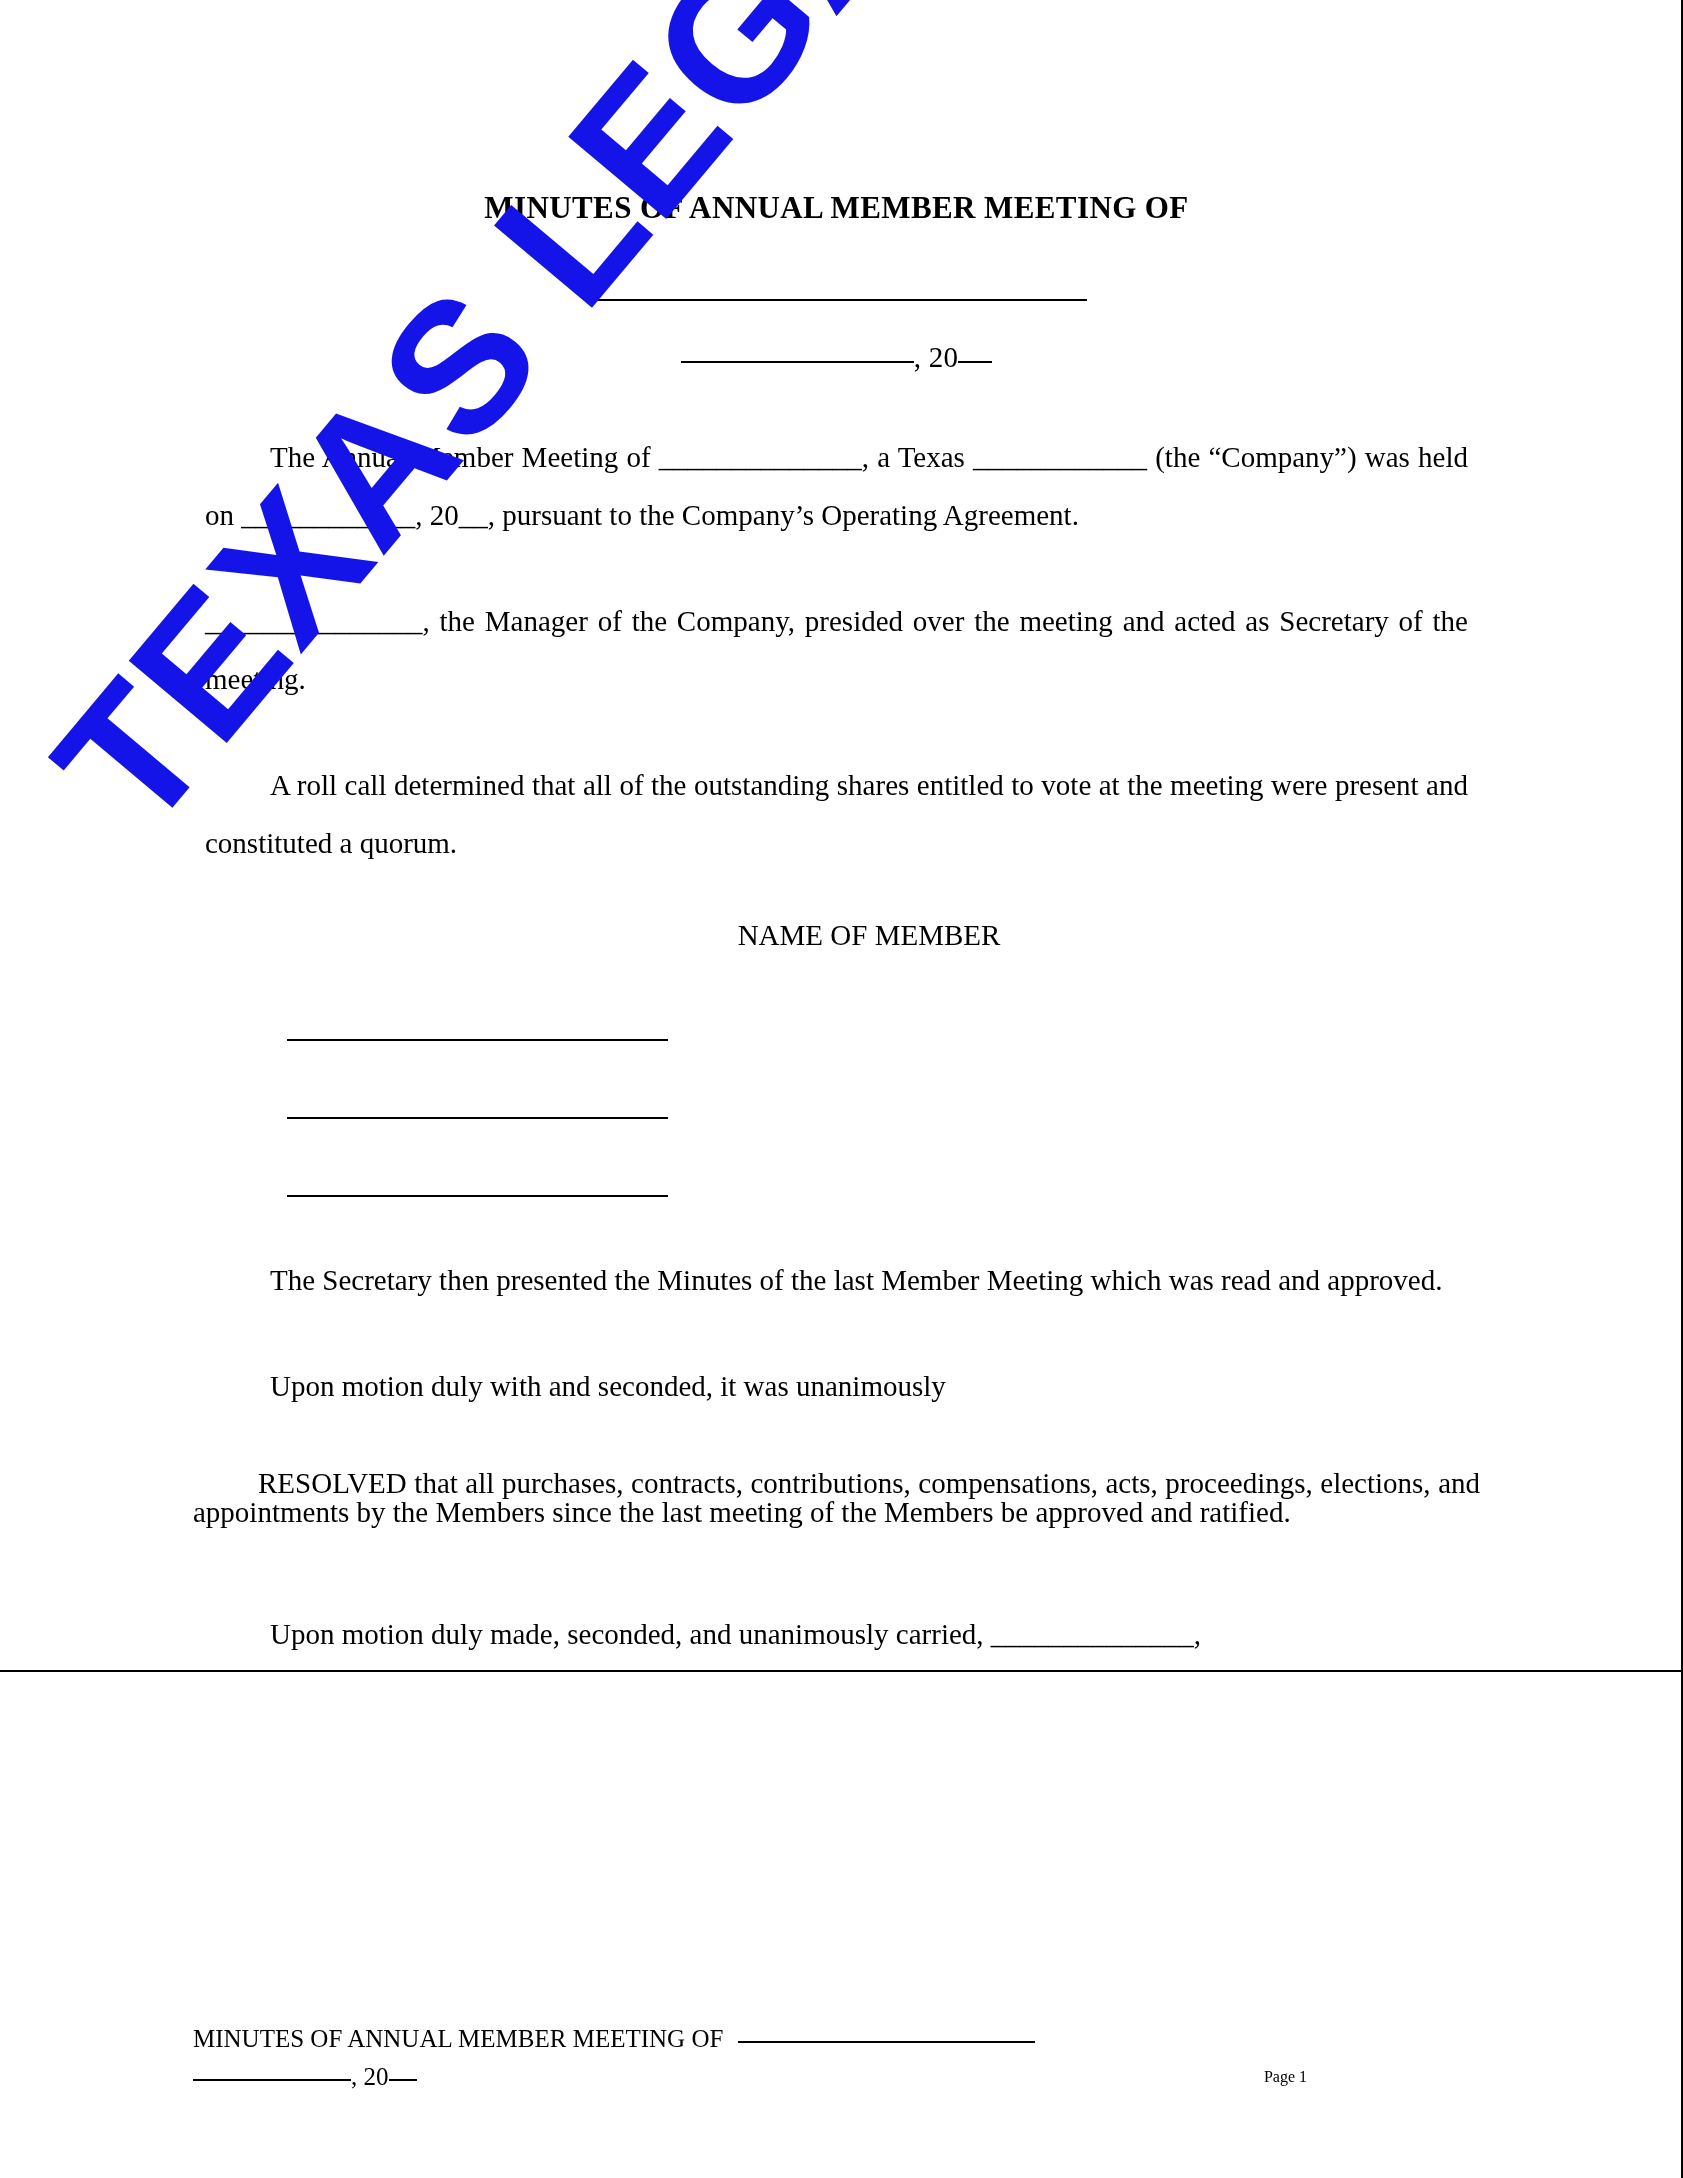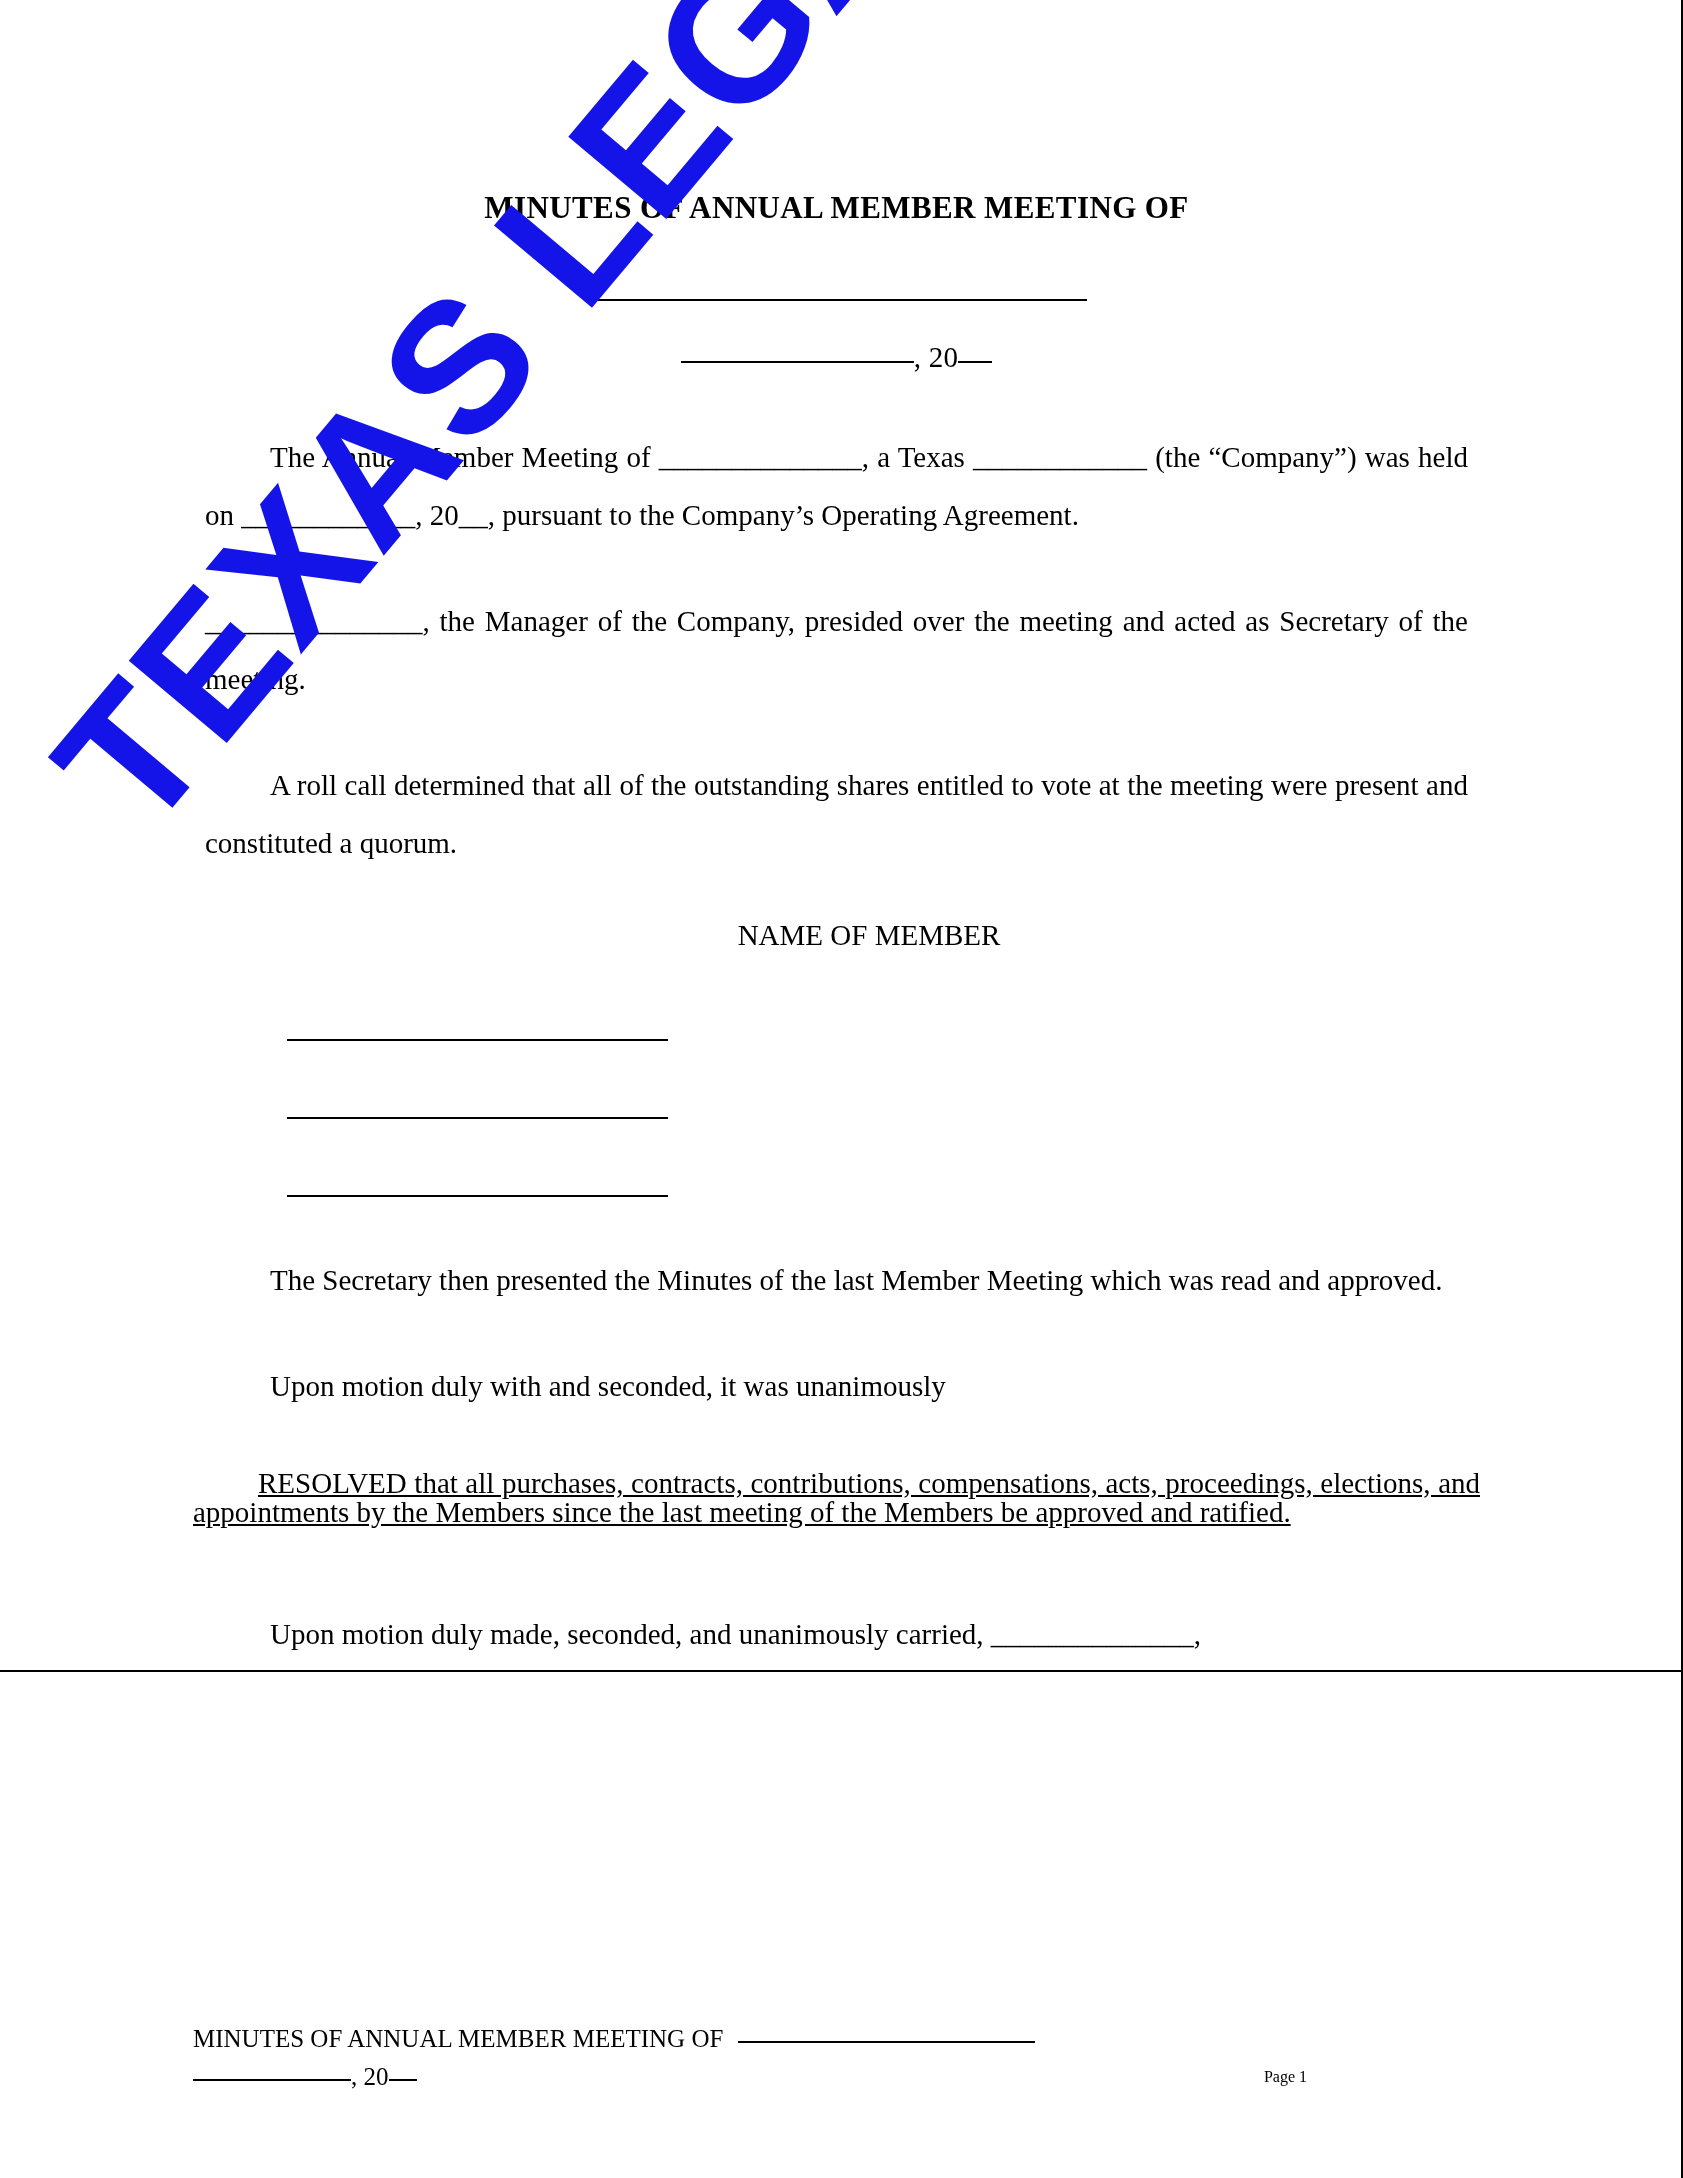--- a/index.html
+++ b/index.html
@@ -92,21 +92,20 @@
     text-justify: inter-word;
   }
   p.body-para.hang {
     text-indent: 0;
   }
   p.tight {
     font-size: 29px;
     line-height: 29px;
     margin: 0;
     text-align: justify;
-    text-decoration: underline;
   }
 
   .gap-sm { height: 24px; }
   .gap-md { height: 42px; }
 
   .member-heading {
     font-size: 29px;
     margin: 0;
     padding-left: 65px;
     line-height: 55px;

